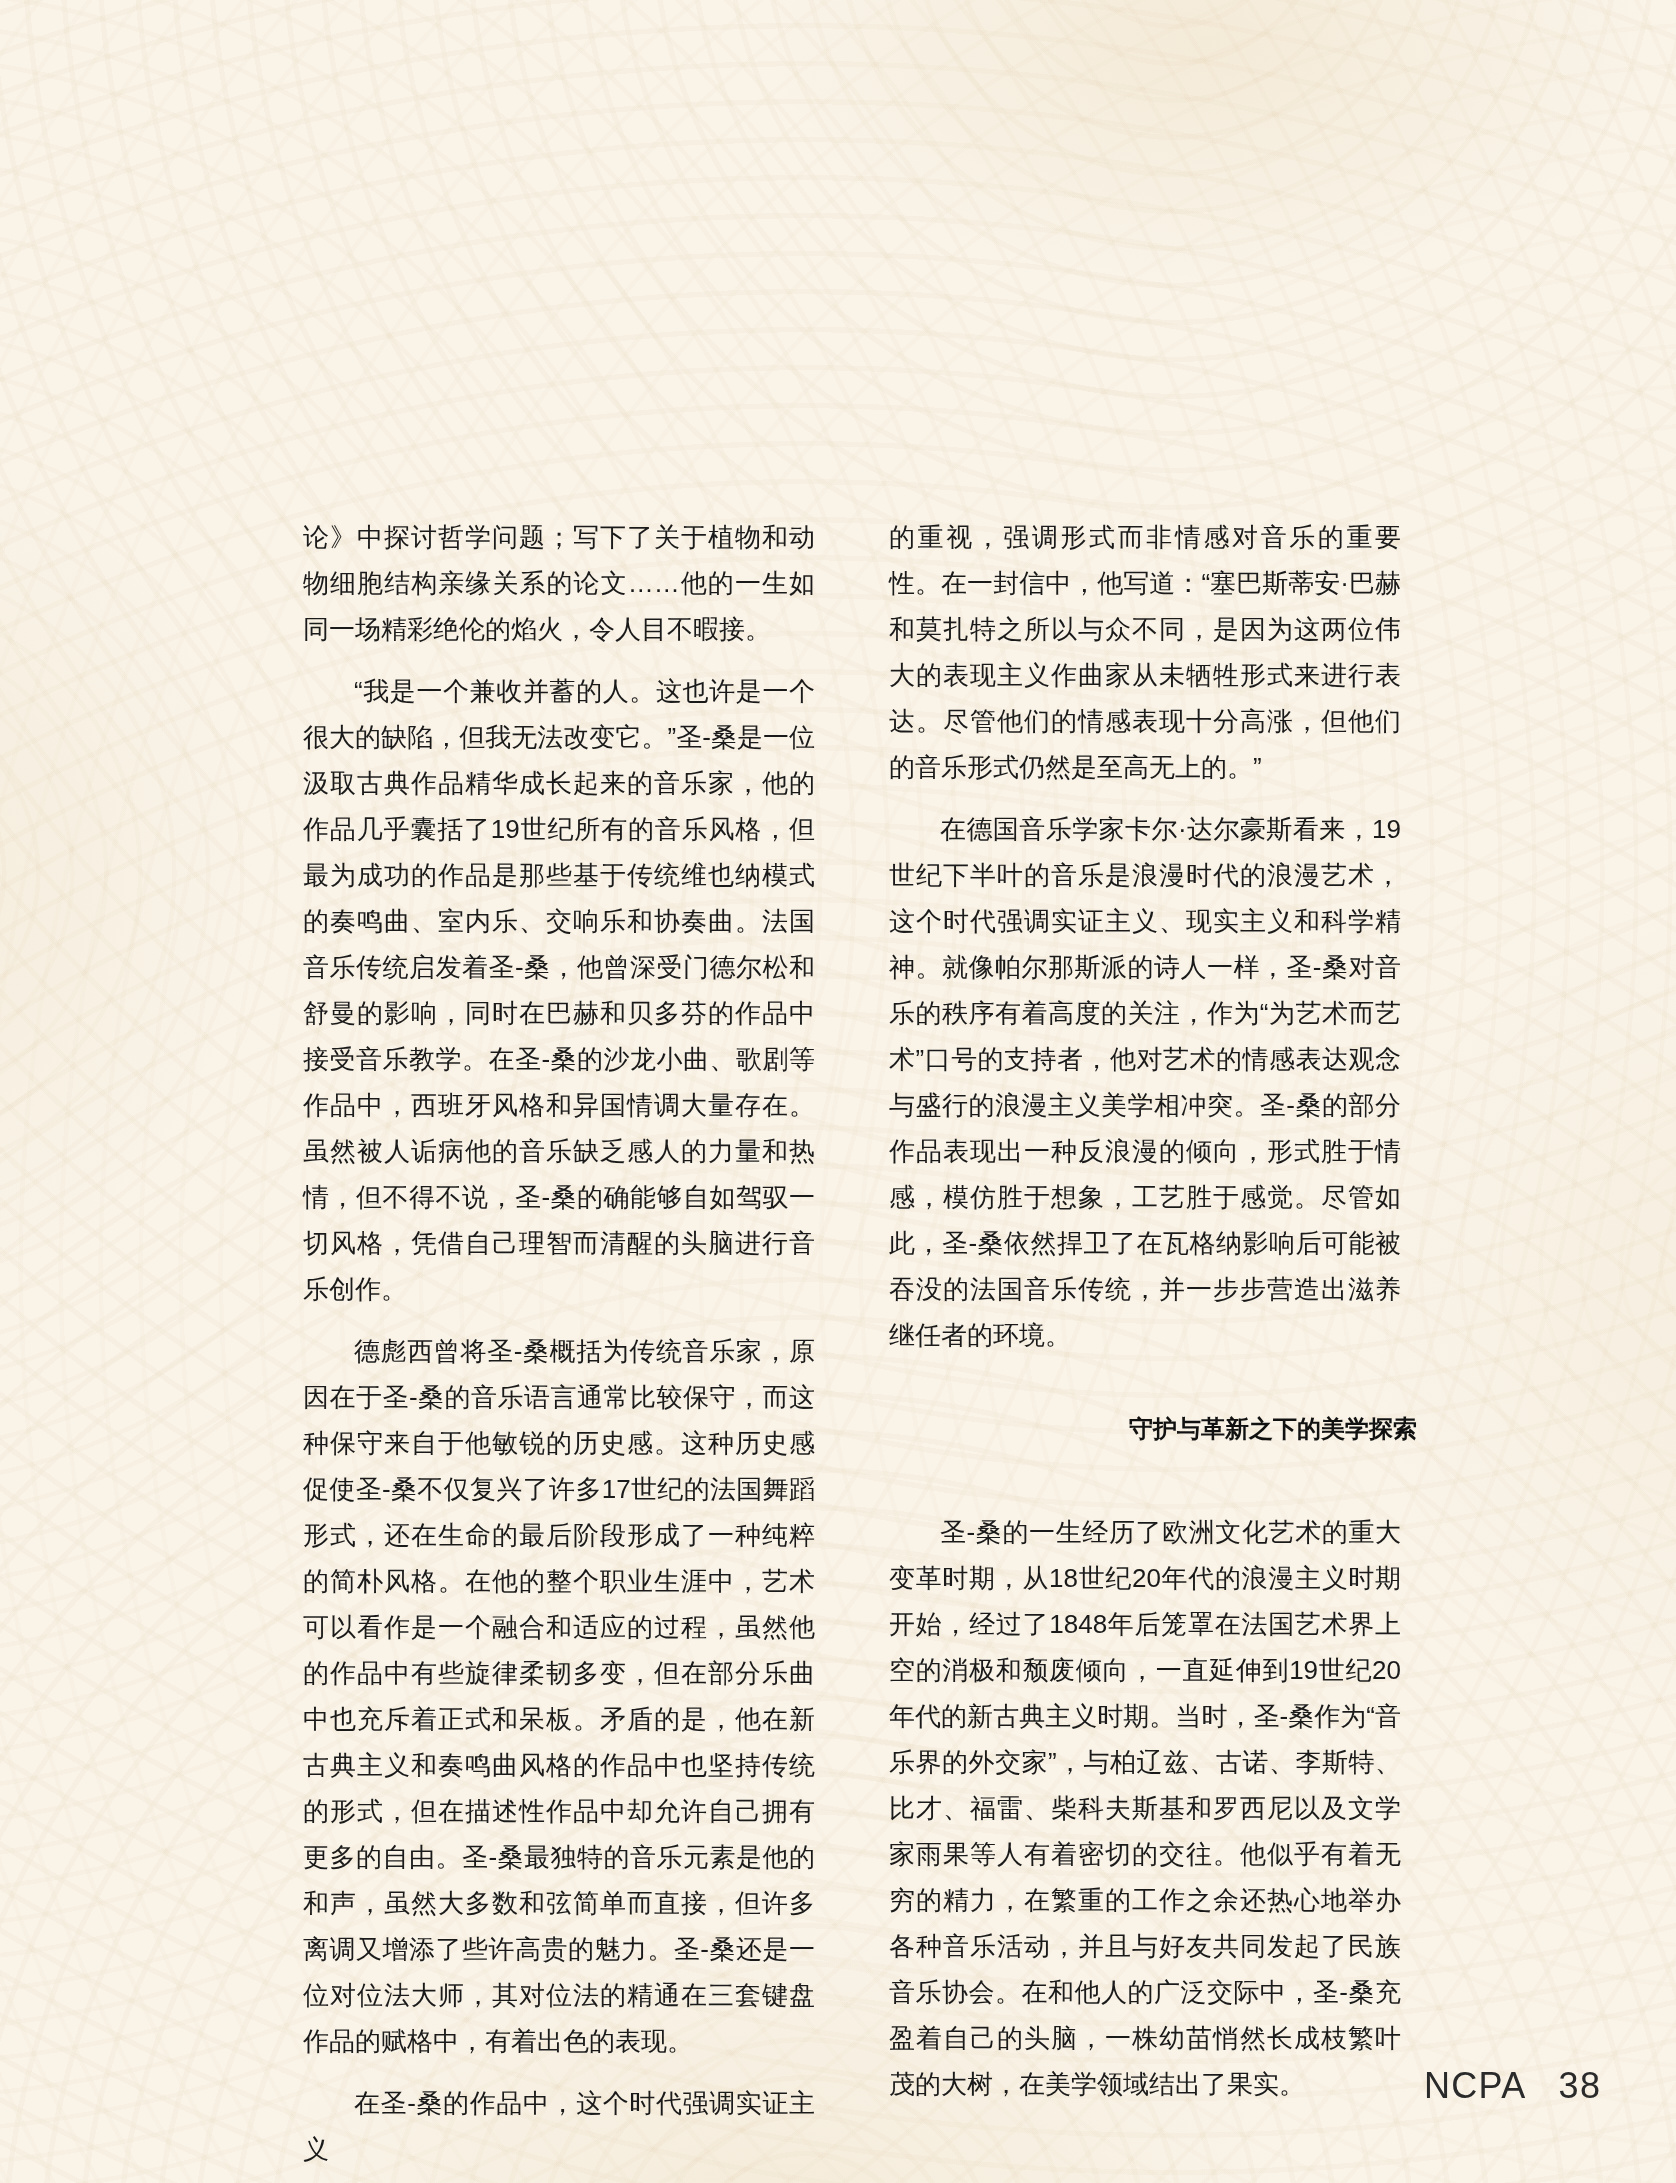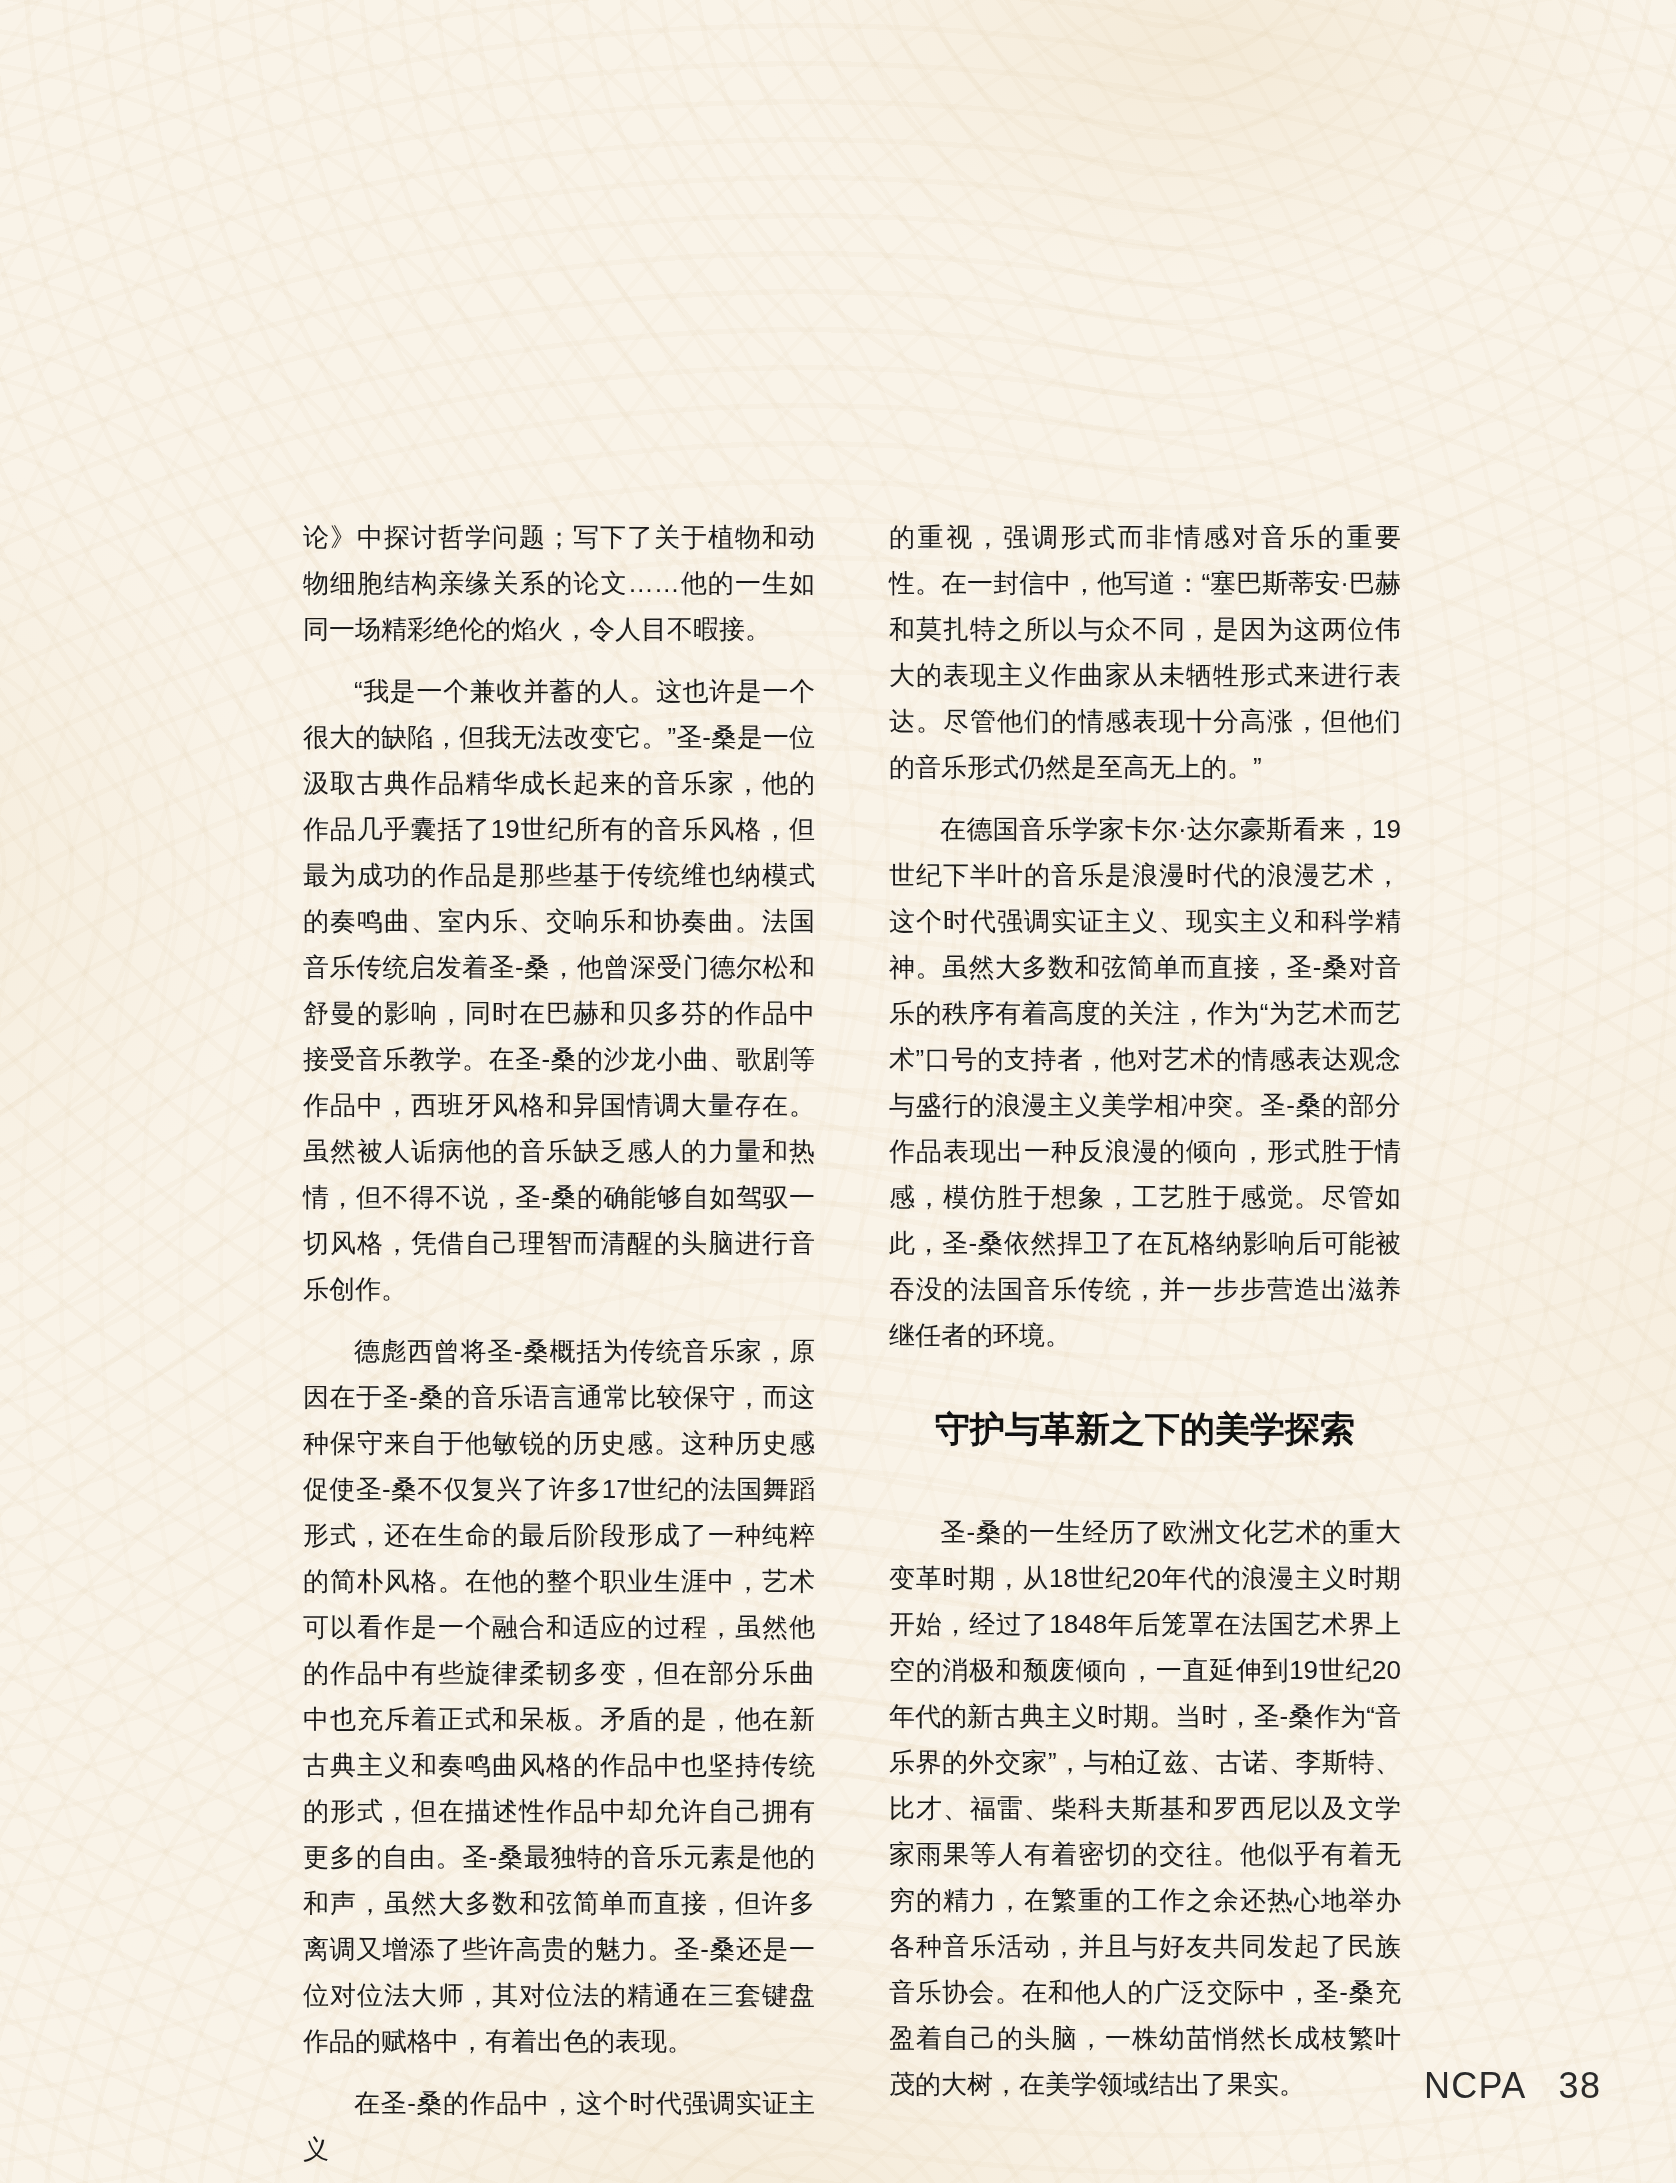--- a/index.html
+++ b/index.html
@@ -45,26 +45,26 @@
     text-align: justify;
     letter-spacing: 0;
   }
   .col p {
     margin: 16px;
   }
   .col p.ind {
     text-indent: 51px;
   }
   .heading {
-    font-size: 35px;
+    font-size: 24px;
     line-height: 59px;
     font-weight: bold;
     color: #111111;
     margin: 41px 0 51px 0;
-    text-align: center;
+    text-align: right;
   }
   .footer {
     position: absolute;
     left: 1424px;
     top: 2065px;
     display: flex;
     gap: 32px;
     font-size: 36px;
     letter-spacing: 1.3px;
     color: #2a2a2a;
@@ -79,21 +79,21 @@
   <div class="content">
     <div class="col">
       <p class="cont">论》中探讨哲学问题；写下了关于植物和动物细胞结构亲缘关系的论文……他的一生如同一场精彩绝伦的焰火，令人目不暇接。</p>
       <p class="ind">“我是一个兼收并蓄的人。这也许是一个很大的缺陷，但我无法改变它。”圣-桑是一位汲取古典作品精华成长起来的音乐家，他的作品几乎囊括了19世纪所有的音乐风格，但最为成功的作品是那些基于传统维也纳模式的奏鸣曲、室内乐、交响乐和协奏曲。法国音乐传统启发着圣-桑，他曾深受门德尔松和舒曼的影响，同时在巴赫和贝多芬的作品中接受音乐教学。在圣-桑的沙龙小曲、歌剧等作品中，西班牙风格和异国情调大量存在。虽然被人诟病他的音乐缺乏感人的力量和热情，但不得不说，圣-桑的确能够自如驾驭一切风格，凭借自己理智而清醒的头脑进行音乐创作。</p>
       <p class="ind">德彪西曾将圣-桑概括为传统音乐家，原因在于圣-桑的音乐语言通常比较保守，而这种保守来自于他敏锐的历史感。这种历史感促使圣-桑不仅复兴了许多17世纪的法国舞蹈形式，还在生命的最后阶段形成了一种纯粹的简朴风格。在他的整个职业生涯中，艺术可以看作是一个融合和适应的过程，虽然他的作品中有些旋律柔韧多变，但在部分乐曲中也充斥着正式和呆板。矛盾的是，他在新古典主义和奏鸣曲风格的作品中也坚持传统的形式，但在描述性作品中却允许自己拥有更多的自由。圣-桑最独特的音乐元素是他的和声，虽然大多数和弦简单而直接，但许多离调又增添了些许高贵的魅力。圣-桑还是一位对位法大师，其对位法的精通在三套键盘作品的赋格中，有着出色的表现。</p>
       <p class="ind">在圣-桑的作品中，这个时代强调实证主义</p>
     </div>
 
     <div class="col">
       <p class="cont">的重视，强调形式而非情感对音乐的重要性。在一封信中，他写道：“塞巴斯蒂安·巴赫和莫扎特之所以与众不同，是因为这两位伟大的表现主义作曲家从未牺牲形式来进行表达。尽管他们的情感表现十分高涨，但他们的音乐形式仍然是至高无上的。”</p>
-      <p class="ind">在德国音乐学家卡尔·达尔豪斯看来，19世纪下半叶的音乐是浪漫时代的浪漫艺术，这个时代强调实证主义、现实主义和科学精神。虽然大多数和弦简单而直接，圣-桑对音乐的秩序有着高度的关注，作为“为艺术而艺术”口号的支持者，他对艺术的情感表达观念与盛行的浪漫主义美学相冲突。圣-桑的部分作品表现出一种反浪漫的倾向，形式胜于情感，模仿胜于想象，工艺胜于感觉。尽管如此，圣-桑依然捍卫了在瓦格纳影响后可能被吞没的法国音乐传统，并一步步营造出滋养继任者的环境。</p>
+      <p class="ind">在德国音乐学家卡尔·达尔豪斯看来，19世纪下半叶的音乐是浪漫时代的浪漫艺术，这个时代强调实证主义、现实主义和科学精神。就像帕尔那斯派的诗人一样，圣-桑对音乐的秩序有着高度的关注，作为“为艺术而艺术”口号的支持者，他对艺术的情感表达观念与盛行的浪漫主义美学相冲突。圣-桑的部分作品表现出一种反浪漫的倾向，形式胜于情感，模仿胜于想象，工艺胜于感觉。尽管如此，圣-桑依然捍卫了在瓦格纳影响后可能被吞没的法国音乐传统，并一步步营造出滋养继任者的环境。</p>
       <h2 class="heading">守护与革新之下的美学探索</h2>
       <p class="ind">圣-桑的一生经历了欧洲文化艺术的重大变革时期，从18世纪20年代的浪漫主义时期开始，经过了1848年后笼罩在法国艺术界上空的消极和颓废倾向，一直延伸到19世纪20年代的新古典主义时期。当时，圣-桑作为“音乐界的外交家”，与柏辽兹、古诺、李斯特、比才、福雷、柴科夫斯基和罗西尼以及文学家雨果等人有着密切的交往。他似乎有着无穷的精力，在繁重的工作之余还热心地举办各种音乐活动，并且与好友共同发起了民族音乐协会。在和他人的广泛交际中，圣-桑充盈着自己的头脑，一株幼苗悄然长成枝繁叶茂的大树，在美学领域结出了果实。</p>
     </div>
   </div>
 
   <div class="footer">
     <span>NCPA</span>
     <span>38</span>
   </div>
 </div>

